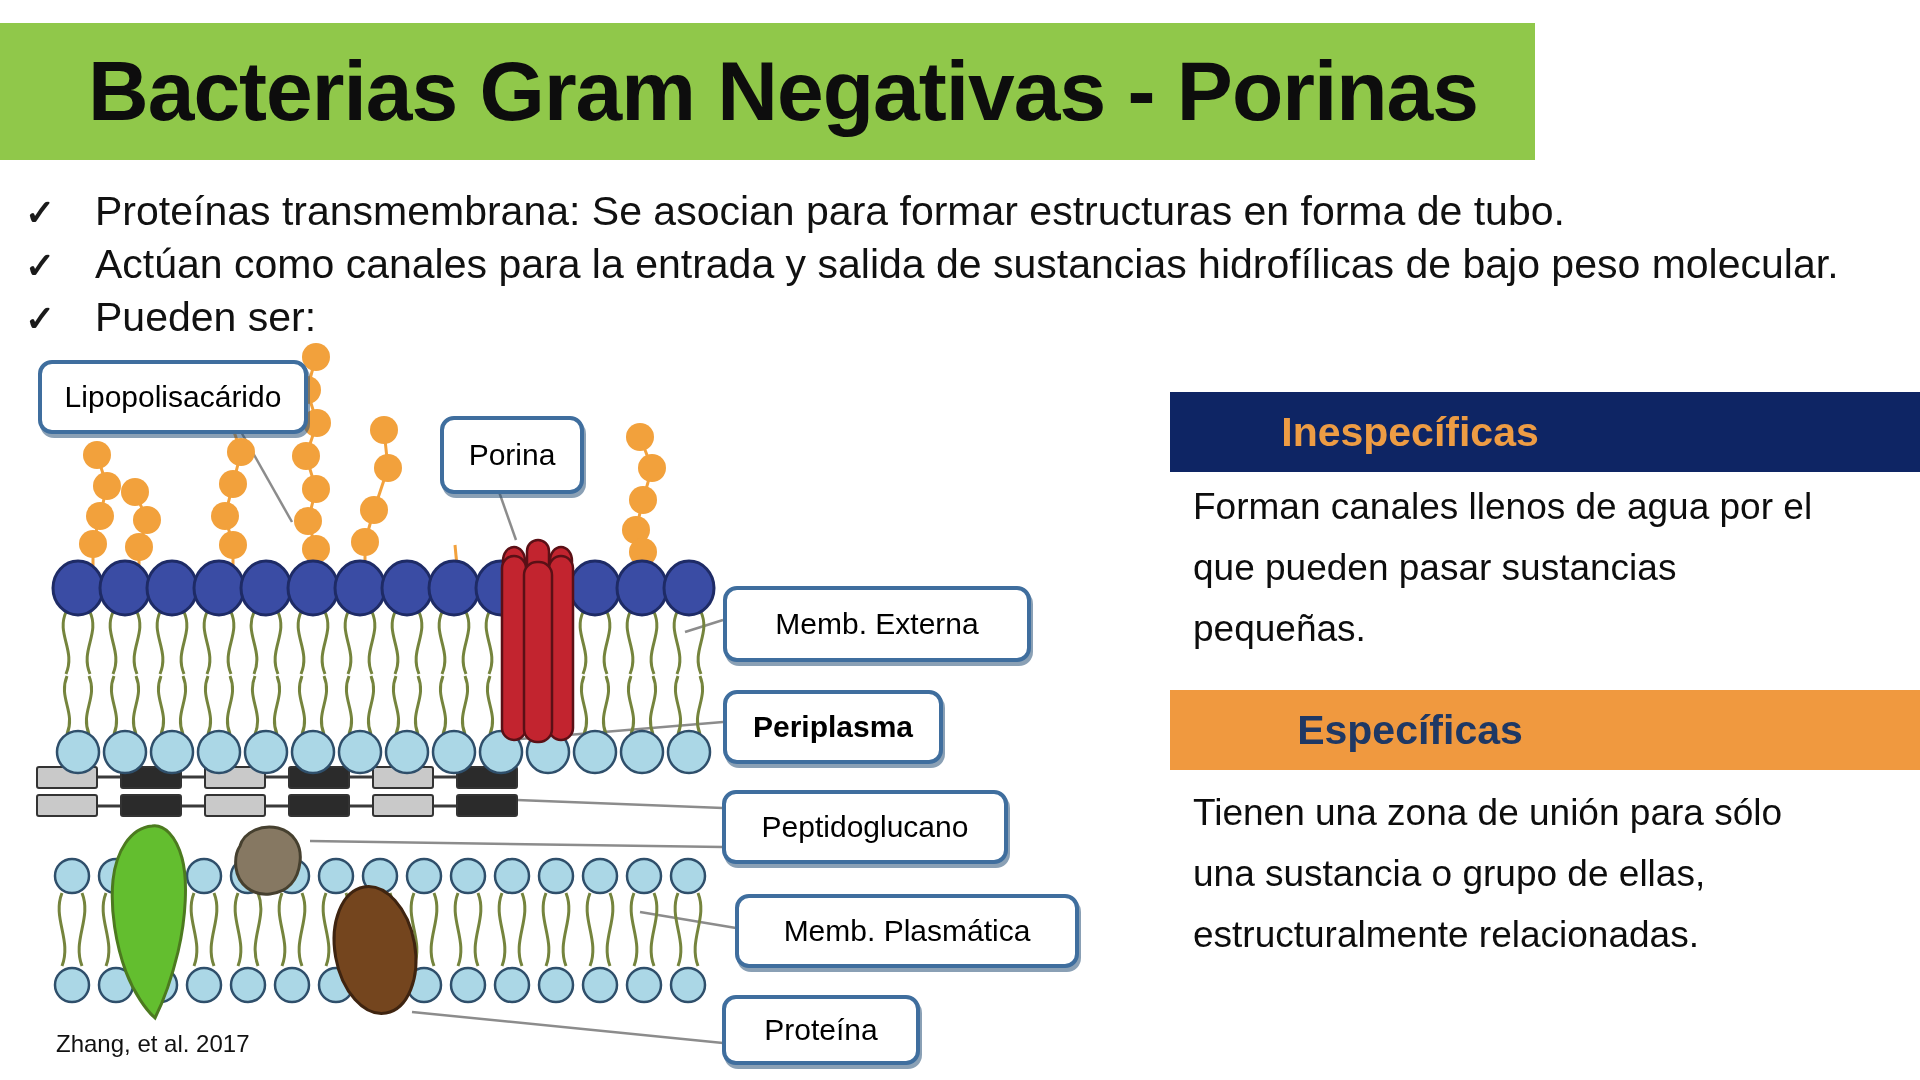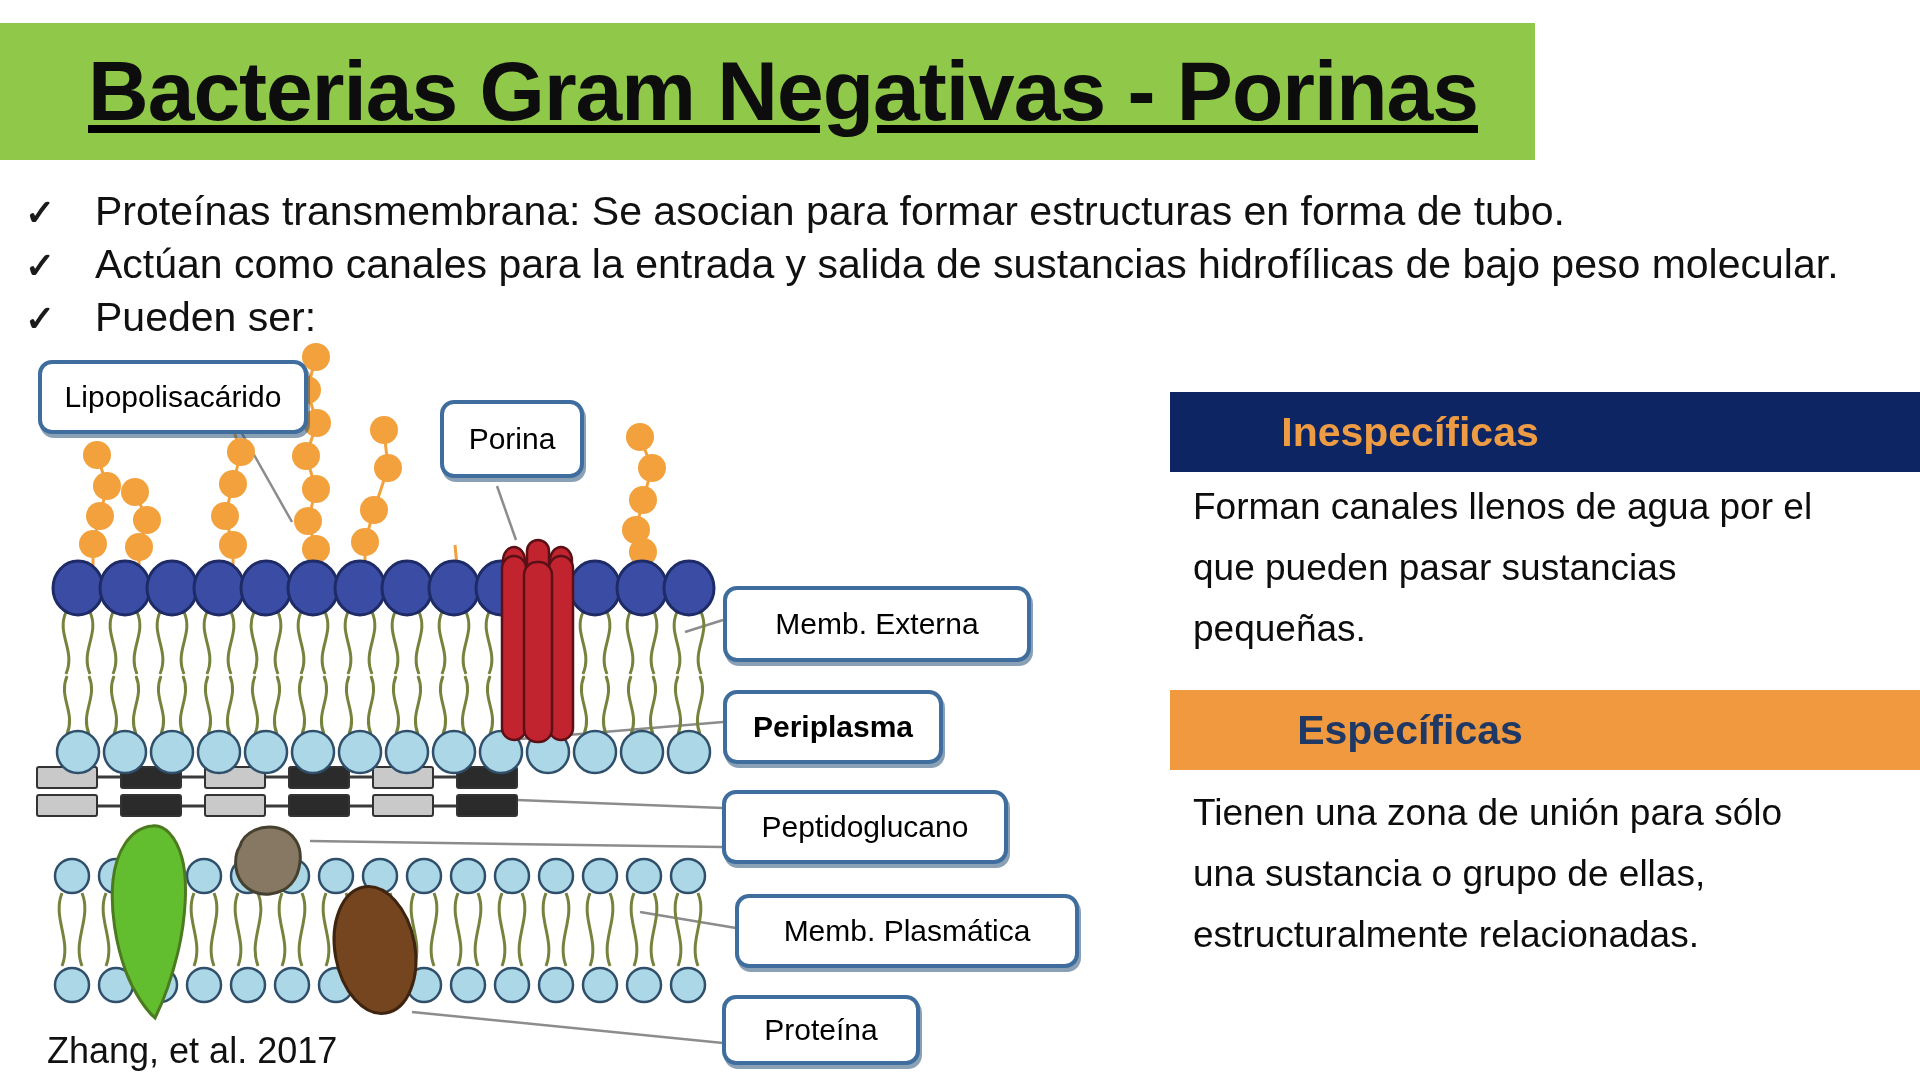--- a/index.html
+++ b/index.html
@@ -1,54 +1,54 @@
 <!DOCTYPE html>
 <html><head>
 <meta charset="utf-8">
 <style>
   html,body{margin:0;padding:0;}
   body{width:1920px;height:1080px;background:#ffffff;font-family:"Liberation Sans",sans-serif;overflow:hidden;}
   .slide{position:relative;width:1920px;height:1080px;background:#fff;}
 
   
-  .title-bar{position:absolute;left:0;top:23px;width:1535px;height:137px;background:#90C84A;display:flex;align-items:center;text-decoration:underline;}
+  .title-bar{position:absolute;left:0;top:23px;width:1535px;height:137px;background:#90C84A;display:flex;align-items:center;}
   .title-bar h1{margin:0;padding-left:88px;font-size:84px;font-weight:700;color:#0d0d0d;letter-spacing:-1px;white-space:nowrap;}
 
   
   .bullets{position:absolute;left:25px;top:188px;margin:0;padding:0;list-style:none;}
   .bullets li{display:flex;align-items:baseline;height:53px;}
   .check{width:42px;font-size:36px;font-weight:700;color:#1a1a1a;flex:0 0 42px;}
   .btext{font-size:41px;color:#111;margin-left:28px;white-space:nowrap;}
 
   
   .diagram{position:absolute;left:0;top:0;width:1120px;height:1080px;}
   #diagram-svg{position:absolute;left:0;top:0;}
   .lbl{position:absolute;background:#ffffff;border:4px solid #3F6E9E;border-radius:14px;
        box-shadow:2px 4px 0 rgba(42,82,120,0.55);display:flex;align-items:center;justify-content:center;
        font-size:30px;color:#000;white-space:nowrap;}
   .lbl-lps{left:38px;top:360px;width:262px;height:66px;}
-  .lbl-porina{left:440px;top:400px;width:136px;height:70px;}
+  .lbl-porina{left:440px;top:416px;width:136px;height:70px;}
   .lbl-membext{left:723px;top:586px;width:300px;height:68px;}
   .lbl-peri{left:723px;top:690px;width:212px;height:66px;font-weight:bold;}
   .lbl-pepti{left:722px;top:790px;width:278px;height:66px;}
   .lbl-membpla{left:735px;top:894px;width:336px;height:66px;}
   .lbl-prot{left:722px;top:995px;width:190px;height:62px;}
 
   
   .panel-header{position:absolute;left:1170px;width:750px;height:80px;}
   .panel-header .ph-inner{position:absolute;left:0;top:0;width:480px;height:80px;display:flex;align-items:center;justify-content:center;font-size:41px;font-weight:700;}
   .ph-inesp{top:392px;background:#0E2564;padding-left:8px;}
   .ph-inesp .ph-inner{color:#ED9C44;}
   .ph-espec{top:690px;background:#F0993F;}
   .ph-espec .ph-inner{color:#1F3864;}
   .panel-body{position:absolute;left:1193px;width:620px;font-size:37px;line-height:61px;color:#0d0d0d;}
   .pb-inesp{top:476px;}
   .pb-espec{top:782px;}
 
-  .citation{position:absolute;left:47px;top:1030px;font-size:36px;color:#111;}
+  .citation{position:absolute;left:56px;top:1030px;font-size:24px;color:#111;}
 </style>
 </head>
 <body>
 
 <div class="slide">
 
   <div class="title-bar" style="background: rgb(144, 200, 74);">
     <h1>Bacterias Gram Negativas - Porinas</h1>
   </div>
 

